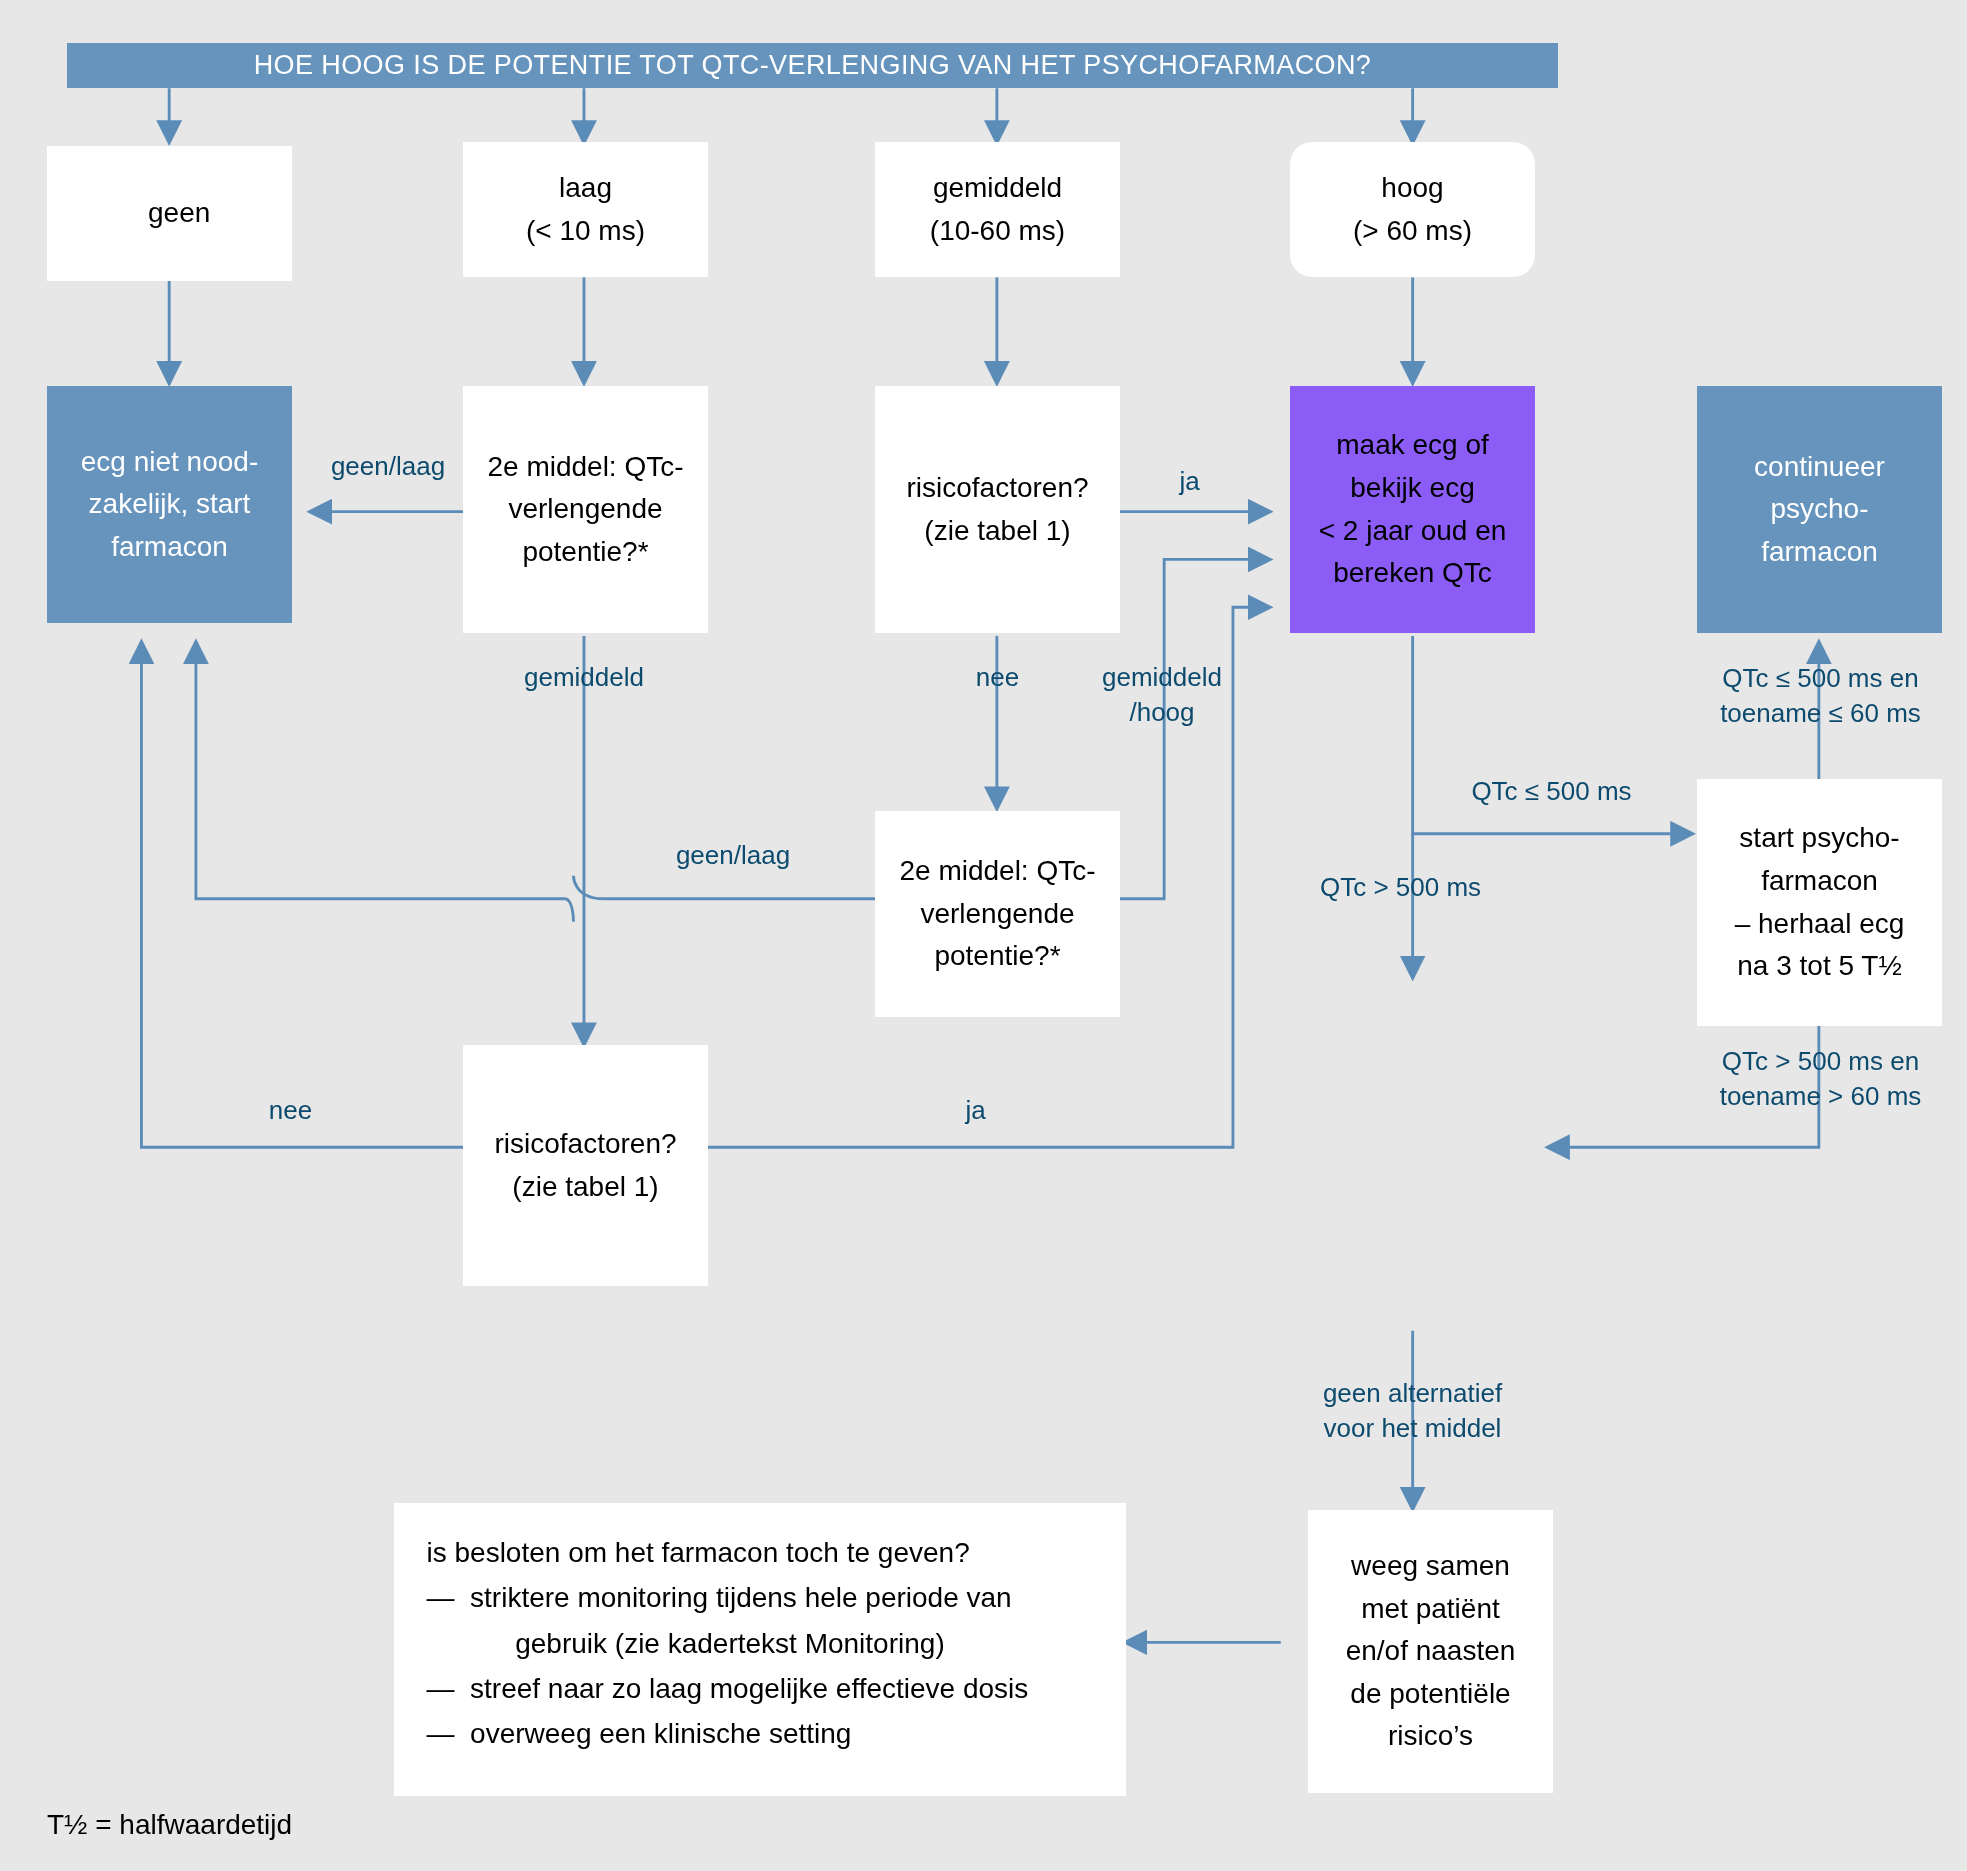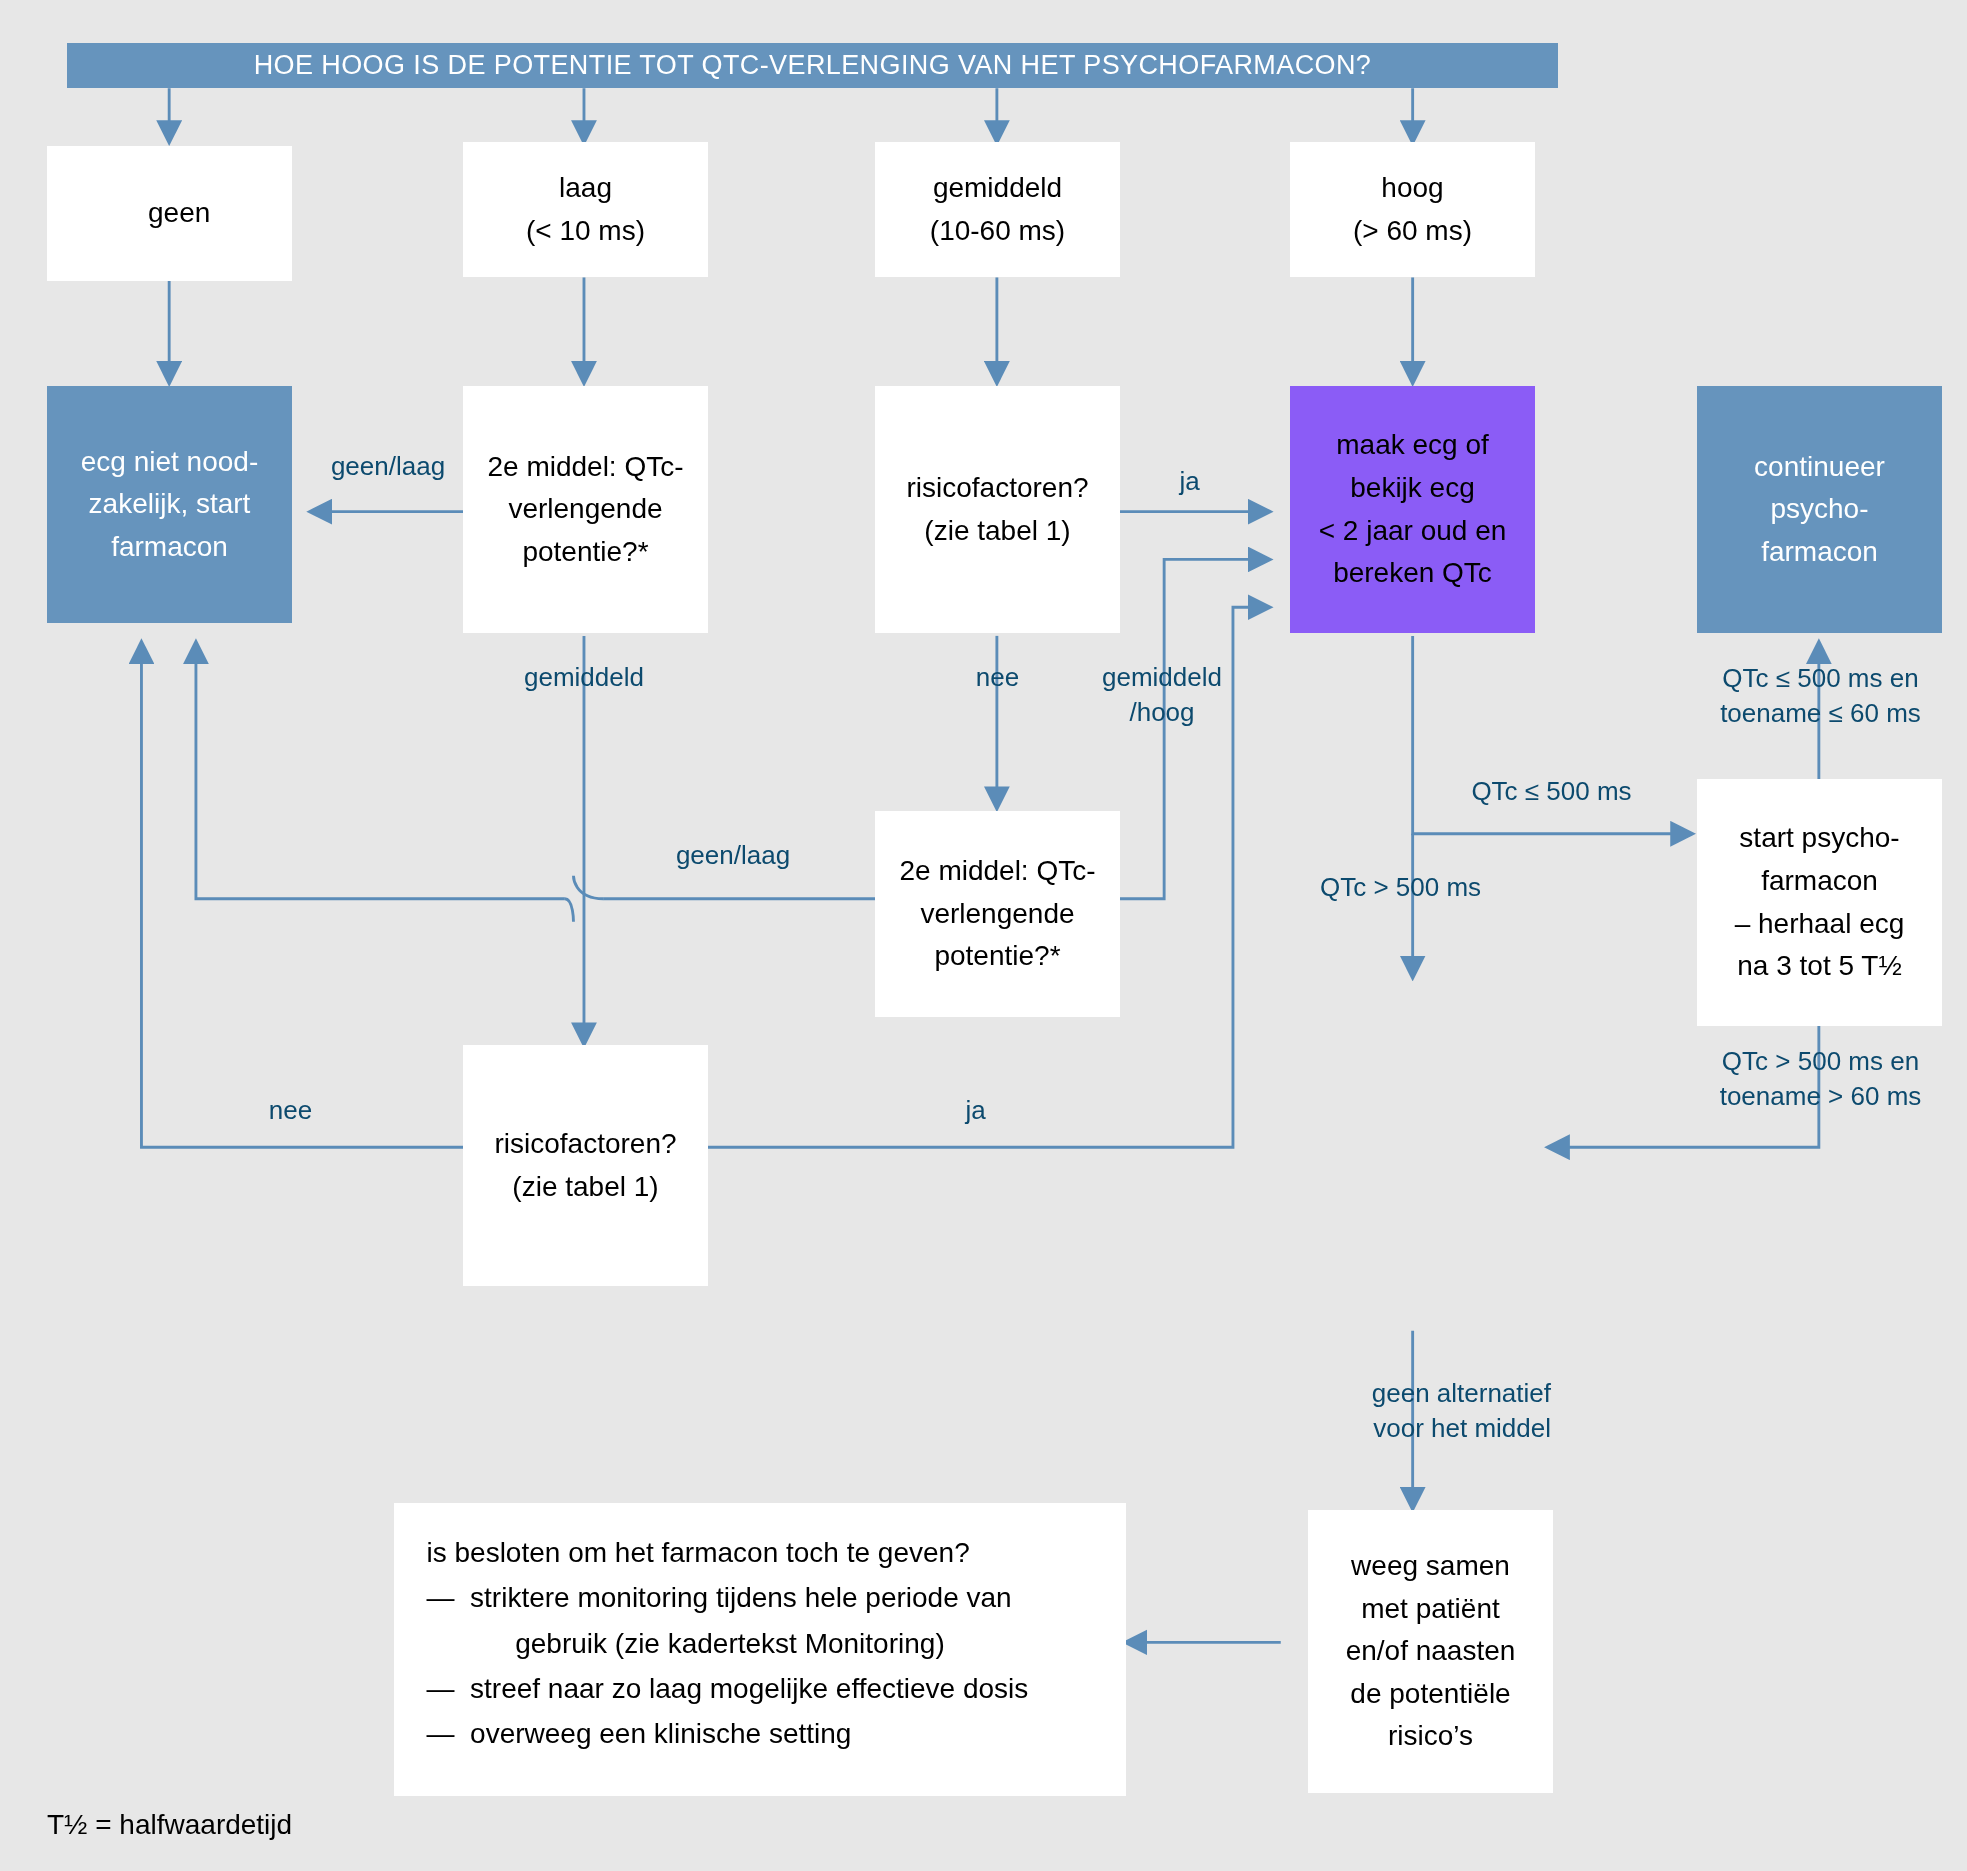--- a/index.html
+++ b/index.html
@@ -136,21 +136,21 @@
   <div class="banner" style="left:47px;top:43px;width:1491px;height:45px;margin-left:20px;">Hoe hoog is de potentie tot QTc-verlenging van het psychofarmacon?</div>
 
   <div class="node white" style="left:47px;top:146px;width:245px;height:135px;padding-left:29px;">geen</div>
 
   <div class="node white" style="left:463px;top:142px;width:245px;height:135px;">laag
 (&lt; 10 ms)</div>
 
   <div class="node white" style="left:875px;top:142px;width:245px;height:135px;">gemiddeld
 (10-60 ms)</div>
 
-  <div class="node white" style="left:1290px;top:142px;width:245px;height:135px;">hoog
+  <div class="node white" style="left:1290px;top:142px;width:245px;height:135px;border-radius:22px;">hoog
 (&gt; 60 ms)</div>
 
   <div class="node blue" style="left:47px;top:386px;width:245px;height:237px;">ecg niet nood-
 zakelijk, start
 farmacon</div>
 
   <div class="node white" style="left:463px;top:386px;width:245px;height:247px;">2e middel: QTc-
 verlengende
 potentie?*</div>
 
@@ -213,19 +213,19 @@
   <div class="elabel" style="left:1432px;top:774px;width:239px;">QTc ≤ 500 ms</div>
 
   <div class="elabel" style="left:1281px;top:870px;width:239px;">QTc &gt; 500 ms</div>
 
   <div class="elabel" style="left:1682px;top:661px;width:277px;">QTc ≤ 500 ms en
 toename ≤ 60 ms</div>
 
   <div class="elabel" style="left:1682px;top:1044px;width:277px;">QTc &gt; 500 ms en
 toename &gt; 60 ms</div>
 
-  <div class="elabel" style="left:1274px;top:1376px;width:277px;text-align:right;">geen alternatief
+  <div class="elabel" style="left:1274px;top:1376px;width:277px;">geen alternatief
 voor het middel</div>
 
   <div class="footnote" style="left:47px;top:1809px;">T½ = halfwaardetijd</div>
 
 </div>
 
 
 </body></html>

